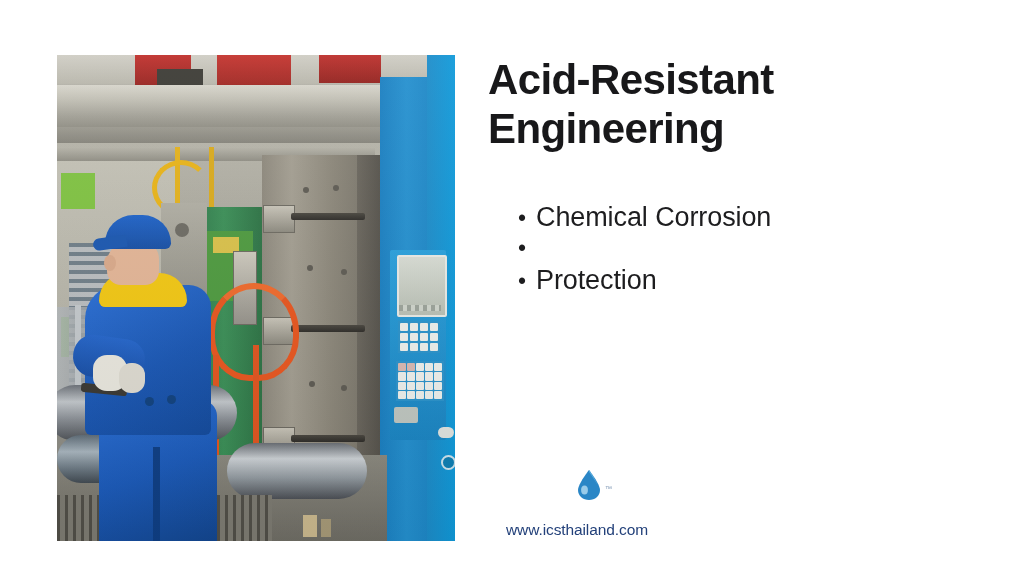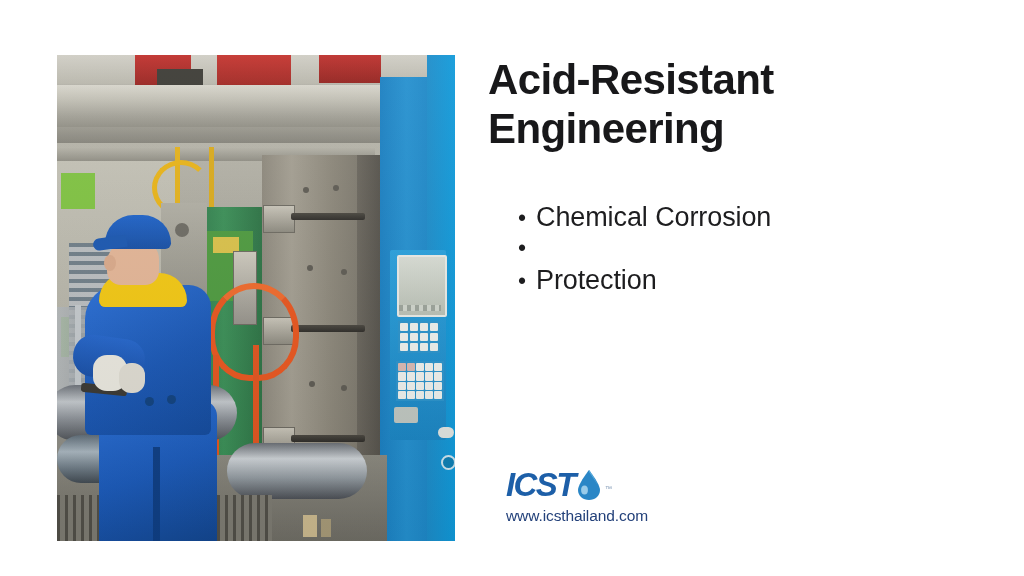--- a/index.html
+++ b/index.html
@@ -437,21 +437,21 @@
     height: 32px;
   }
   .logo-tm {
     position: absolute;
     left: 99px;
     top: 20px;
     font-size: 7px;
     color: #7e97b4;
   }
   .logo-url {
-    margin-top: 2px;
+    margin-top: 16px;
     font-size: 15.5px;
     color: #23417a;
     letter-spacing: -0.1px;
     font-family: "Liberation Sans", sans-serif;
   }
 </style>
 </head>
 <body>
 
 <div class="slide">
@@ -605,21 +605,20 @@
         <span class="dot">•</span>
       </li>
       <li>
         <span class="dot">•</span>
         <span>Protection</span>
       </li>
     </ul>
 
     <div class="logo-block">
       <div class="logo-mark">
-        <span class="logo-text">ICST</span>
         <svg class="logo-drop" viewBox="0 0 26 32">
           <path d="M13 1 C13 1 24 15 24 21 C24 27 19 31 13 31 C7 31 2 27 2 21 C2 15 13 1 13 1 Z" fill="#2a86c6"></path>
           <path d="M13 1 C13 1 19 9 21.5 16 C19 11 15 6 13 3 Z" fill="#5fb3e0" opacity="0.85"></path>
           <ellipse cx="8.5" cy="21" rx="3.4" ry="4.6" fill="#bfe2f4" opacity="0.75"></ellipse>
         </svg>
         <span class="logo-tm">™</span>
       </div>
       <div class="logo-url">www.icsthailand.com</div>
     </div>
 

